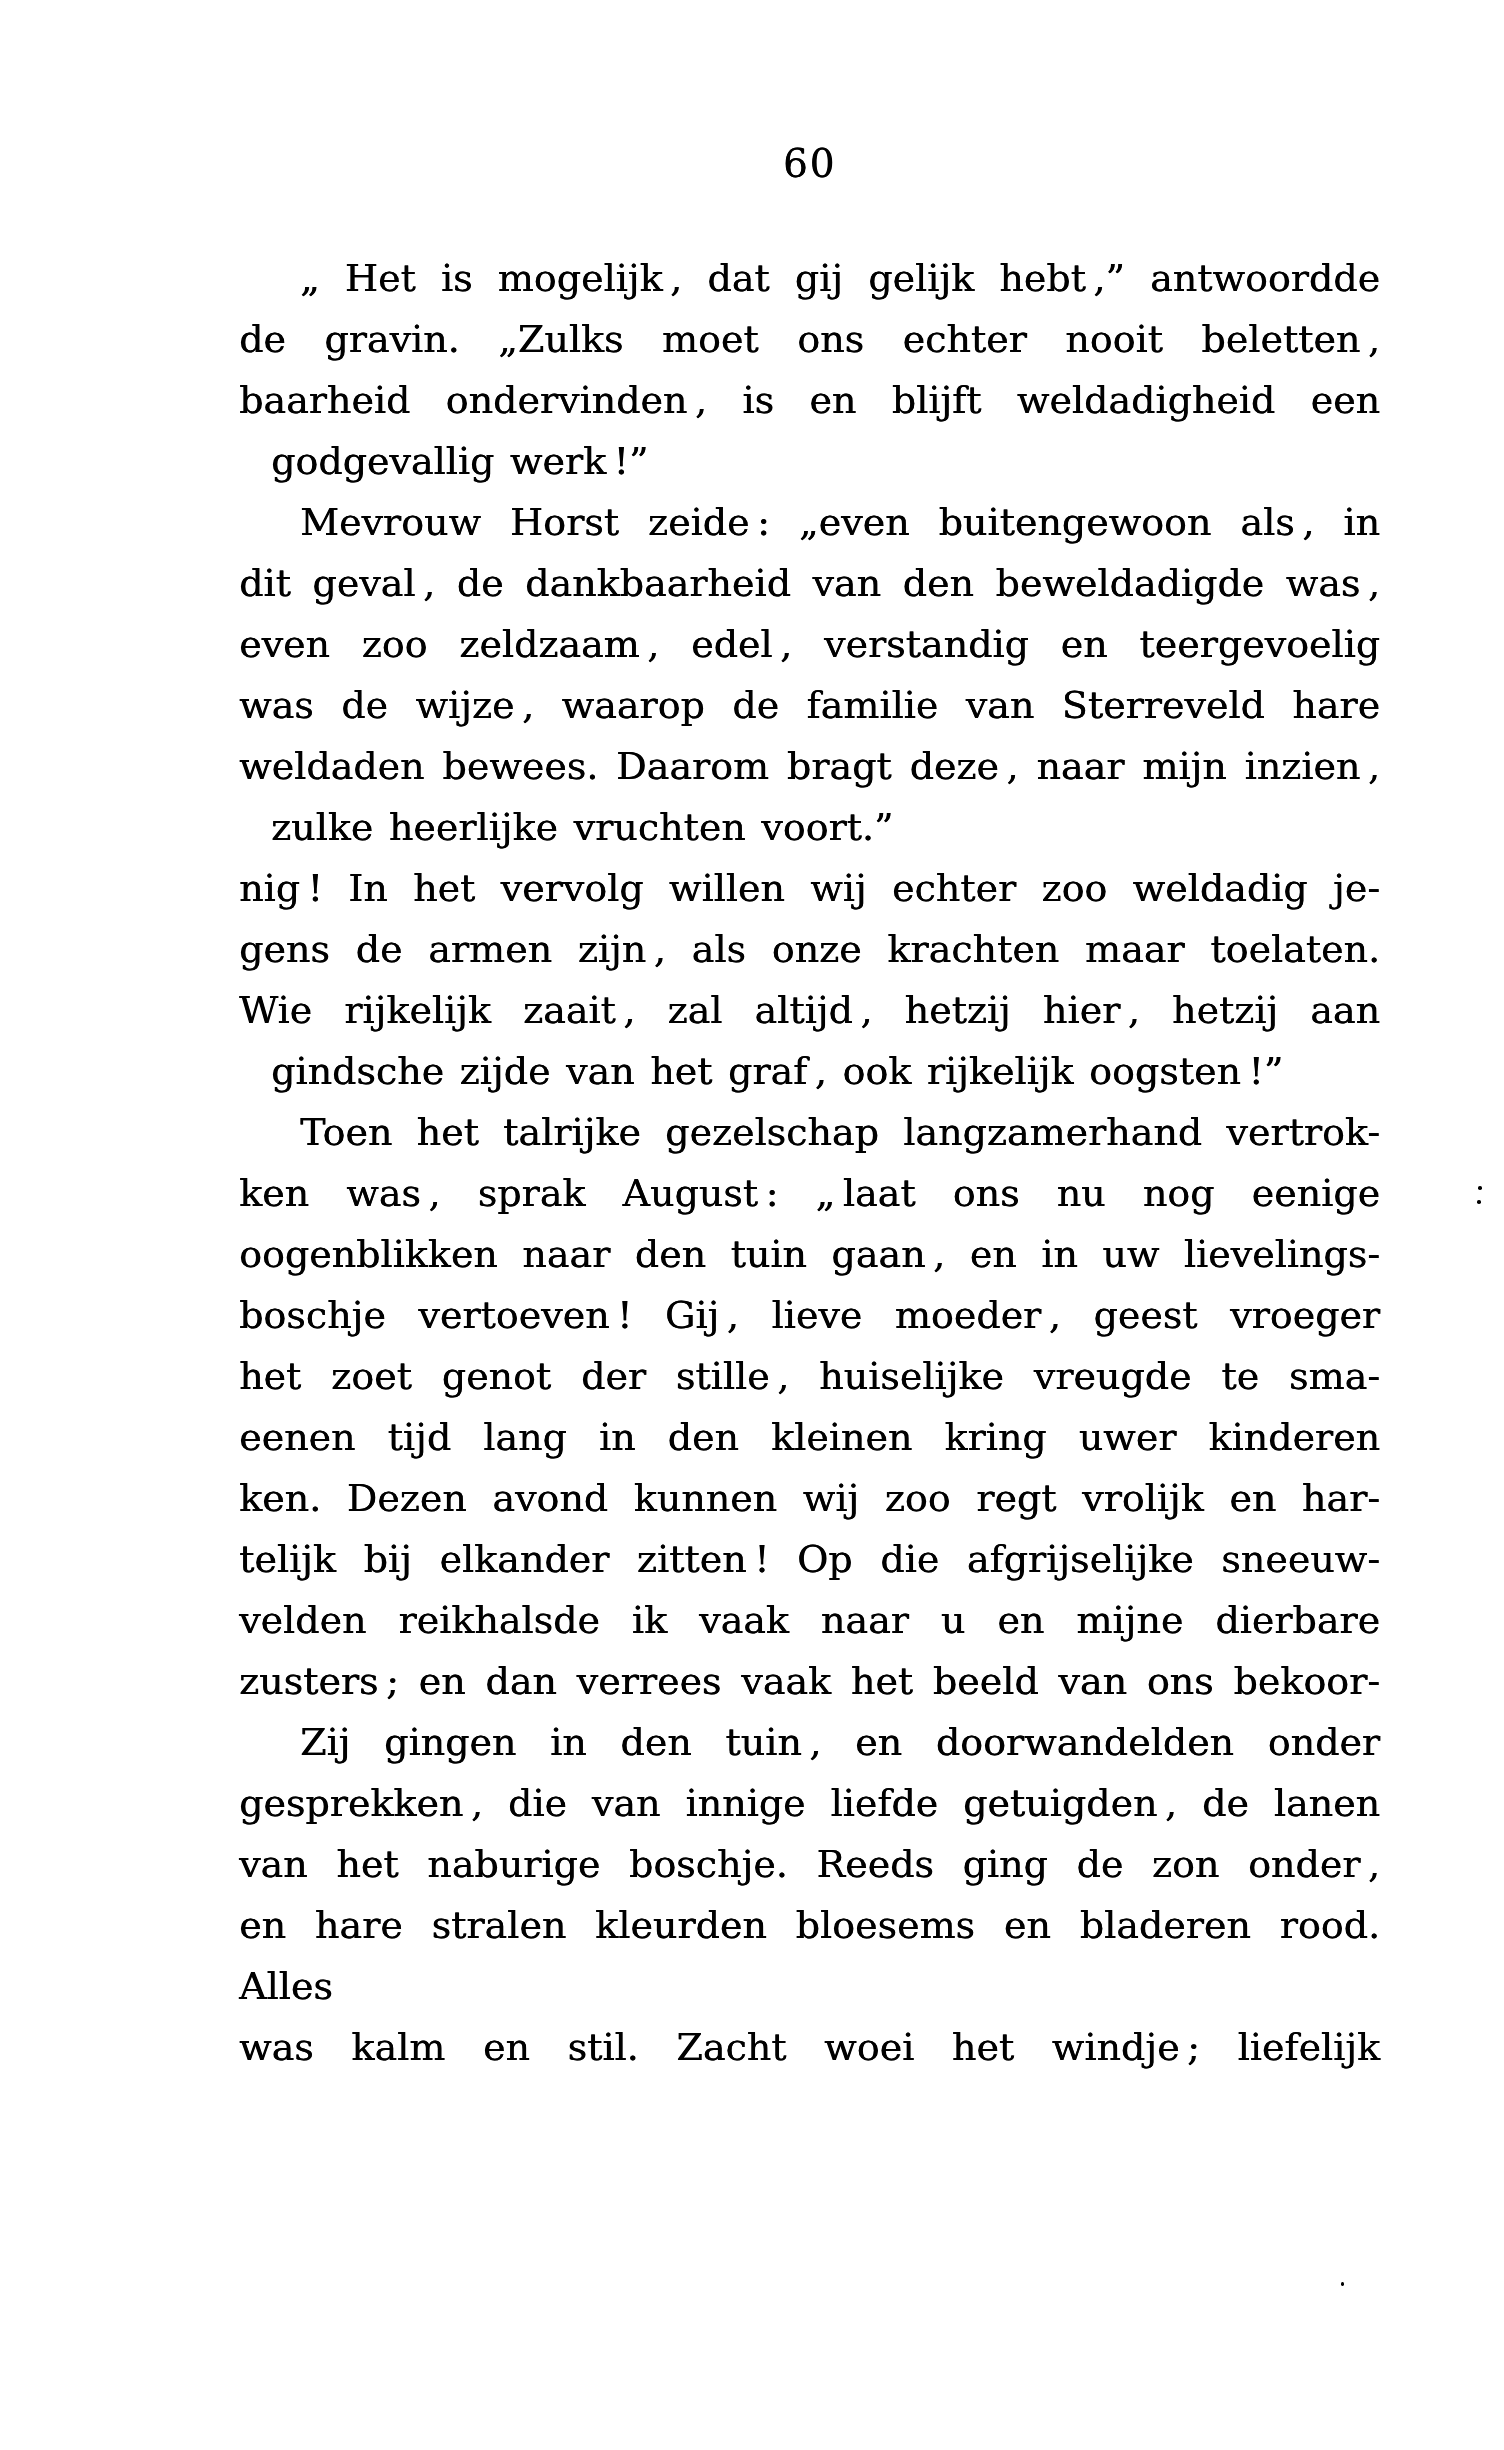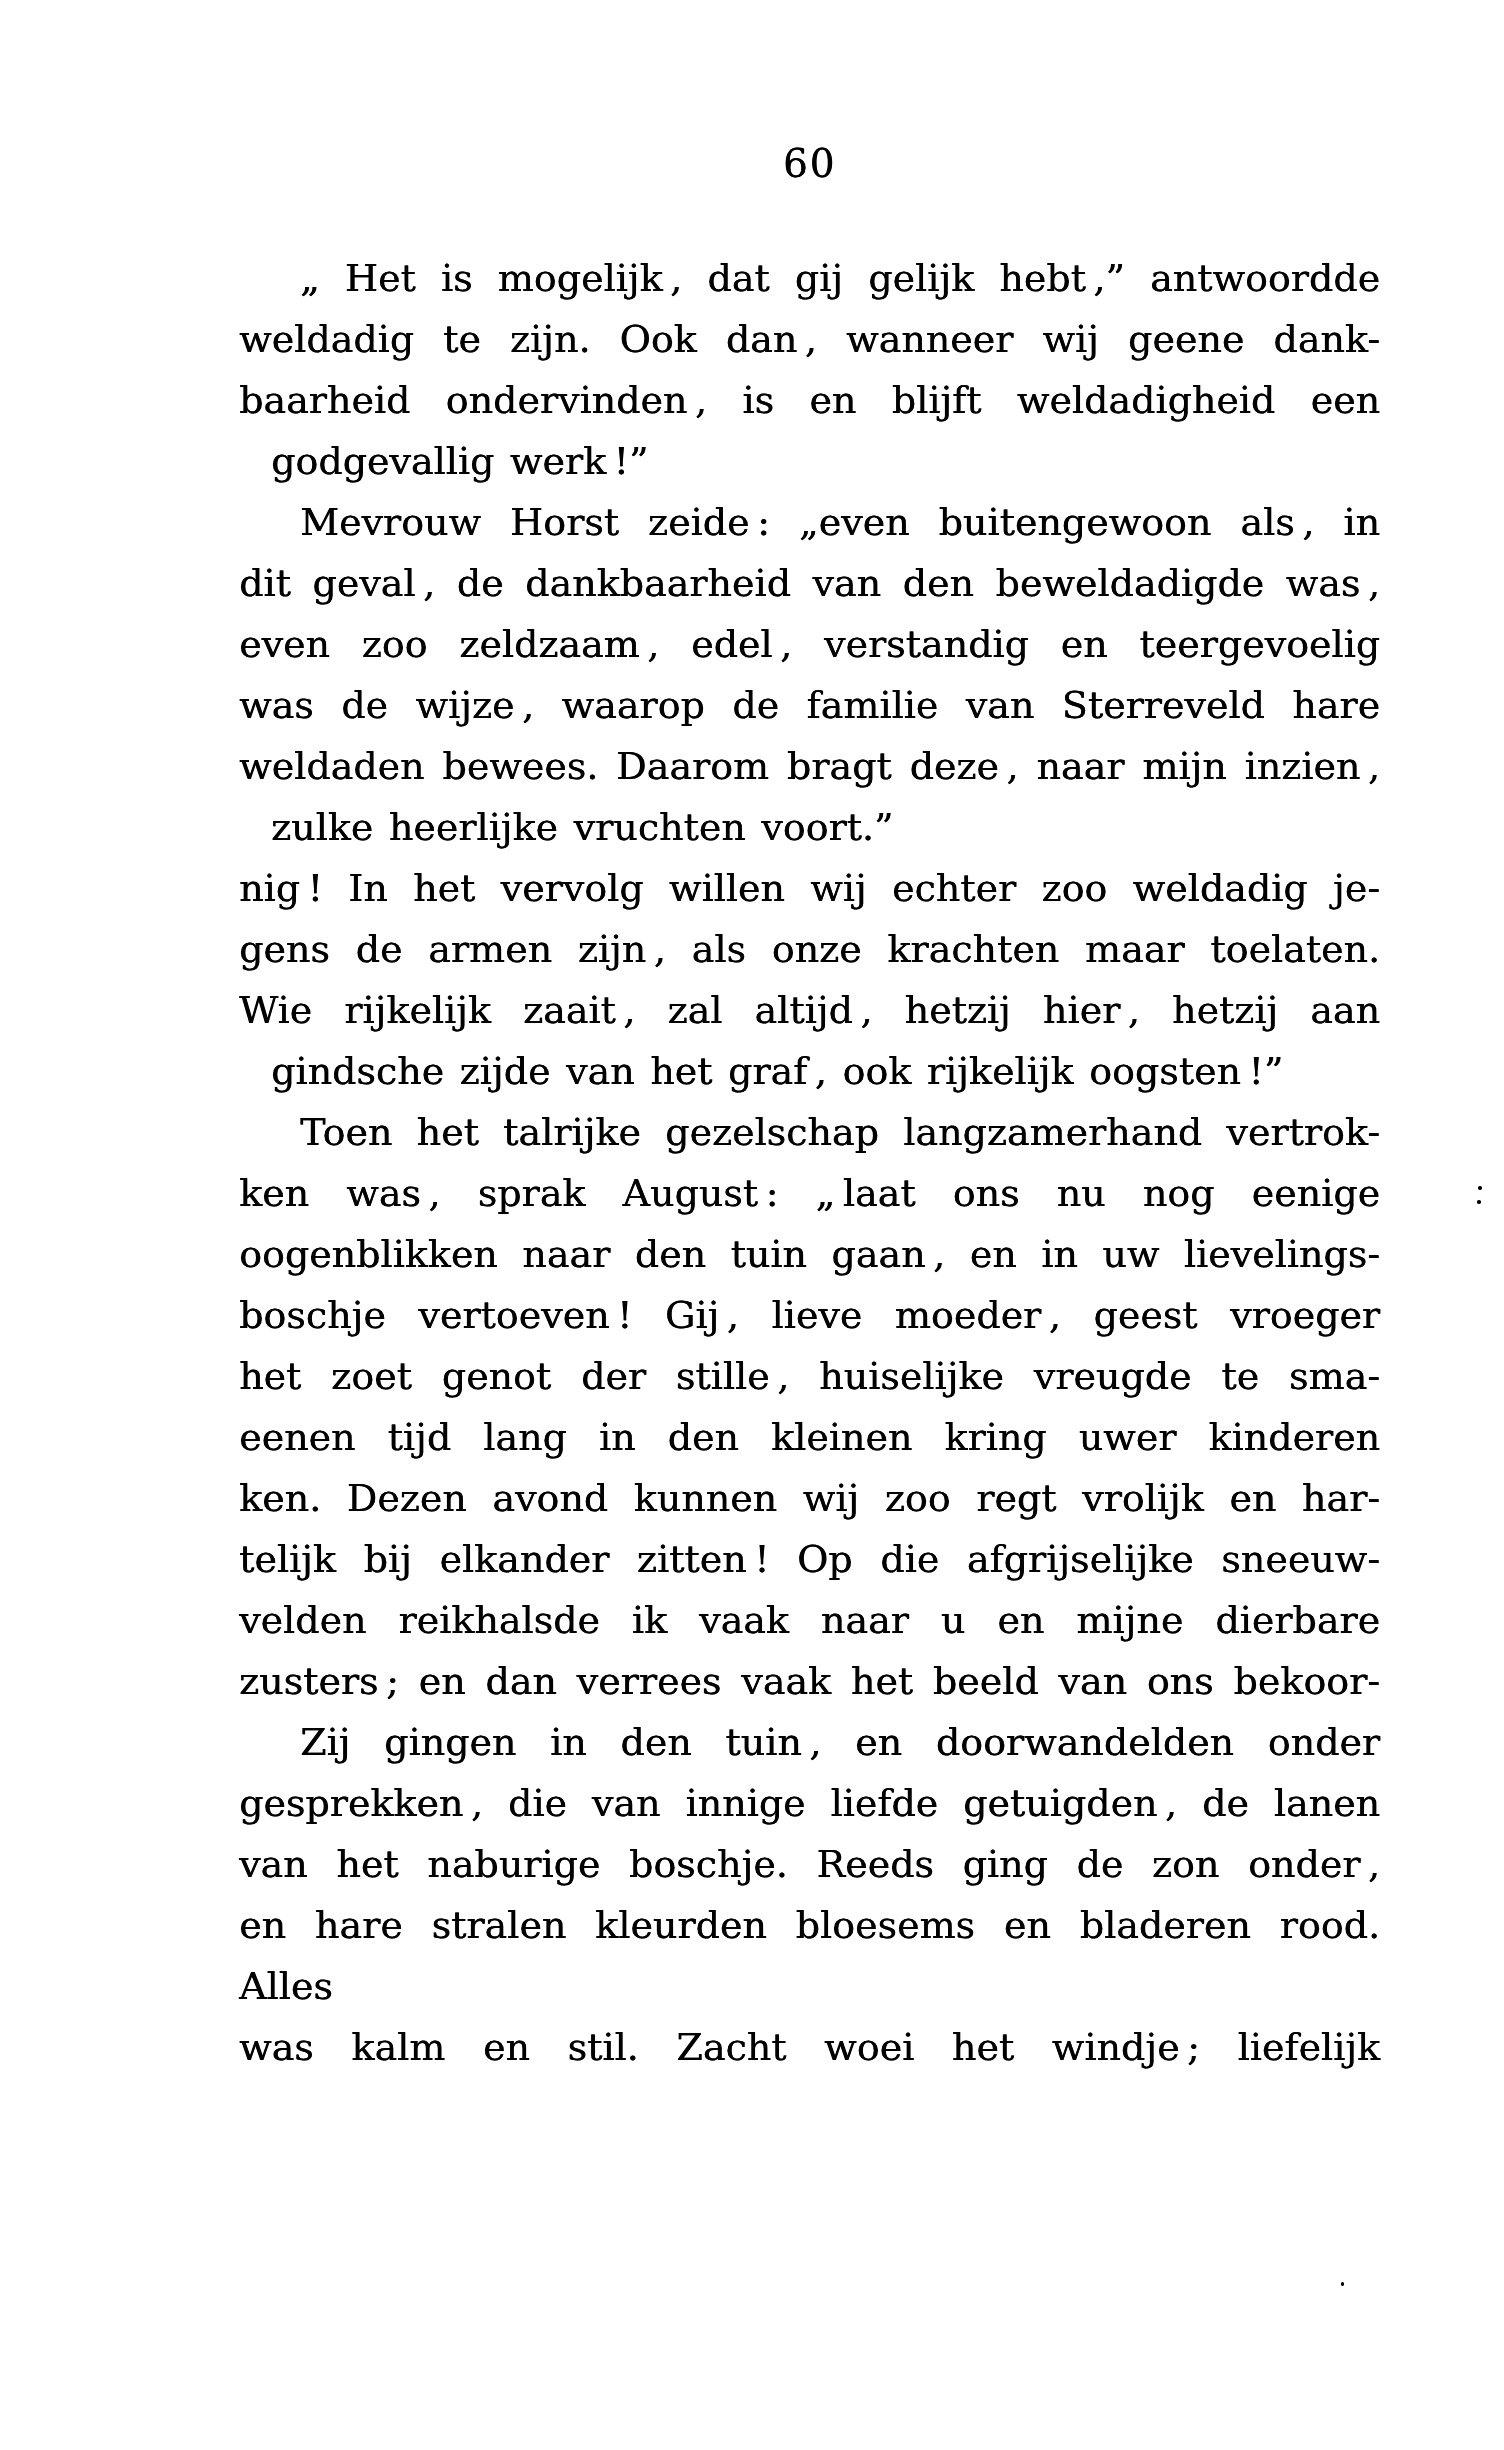--- a/index.html
+++ b/index.html
@@ -61,21 +61,21 @@
   .speck.s3 { left: 1341px; top: 2282px; width: 2.6px; height: 3.5px; }
 </style>
 </head>
 <body>
 
 <div class="page">
   <div class="page-number">60</div>
 
   <div class="text-block">
       <div class="line indent">„ Het is mogelijk , dat gij gelijk hebt ,” antwoordde</div>
-      <div class="line">weldadig te zijn. Ook dan , wanneer wij geene dank-</div>
+      <div class="line">de gravin. „Zulks moet ons echter nooit beletten ,</div>
       <div class="line">baarheid ondervinden , is en blijft weldadigheid een</div>
       <div class="line flush">godgevallig werk !”</div>
       <div class="line indent">Mevrouw Horst zeide : „even buitengewoon als , in</div>
       <div class="line">dit geval , de dankbaarheid van den beweldadigde was ,</div>
       <div class="line">even zoo zeldzaam , edel , verstandig en teergevoelig</div>
       <div class="line">was de wijze , waarop de familie van Sterreveld hare</div>
       <div class="line">weldaden bewees. Daarom bragt deze , naar mijn inzien ,</div>
       <div class="line flush">zulke heerlijke vruchten voort.”</div>
       <div class="line">nig ! In het vervolg willen wij echter zoo weldadig je-</div>
       <div class="line">gens de armen zijn , als onze krachten maar toelaten.</div>

